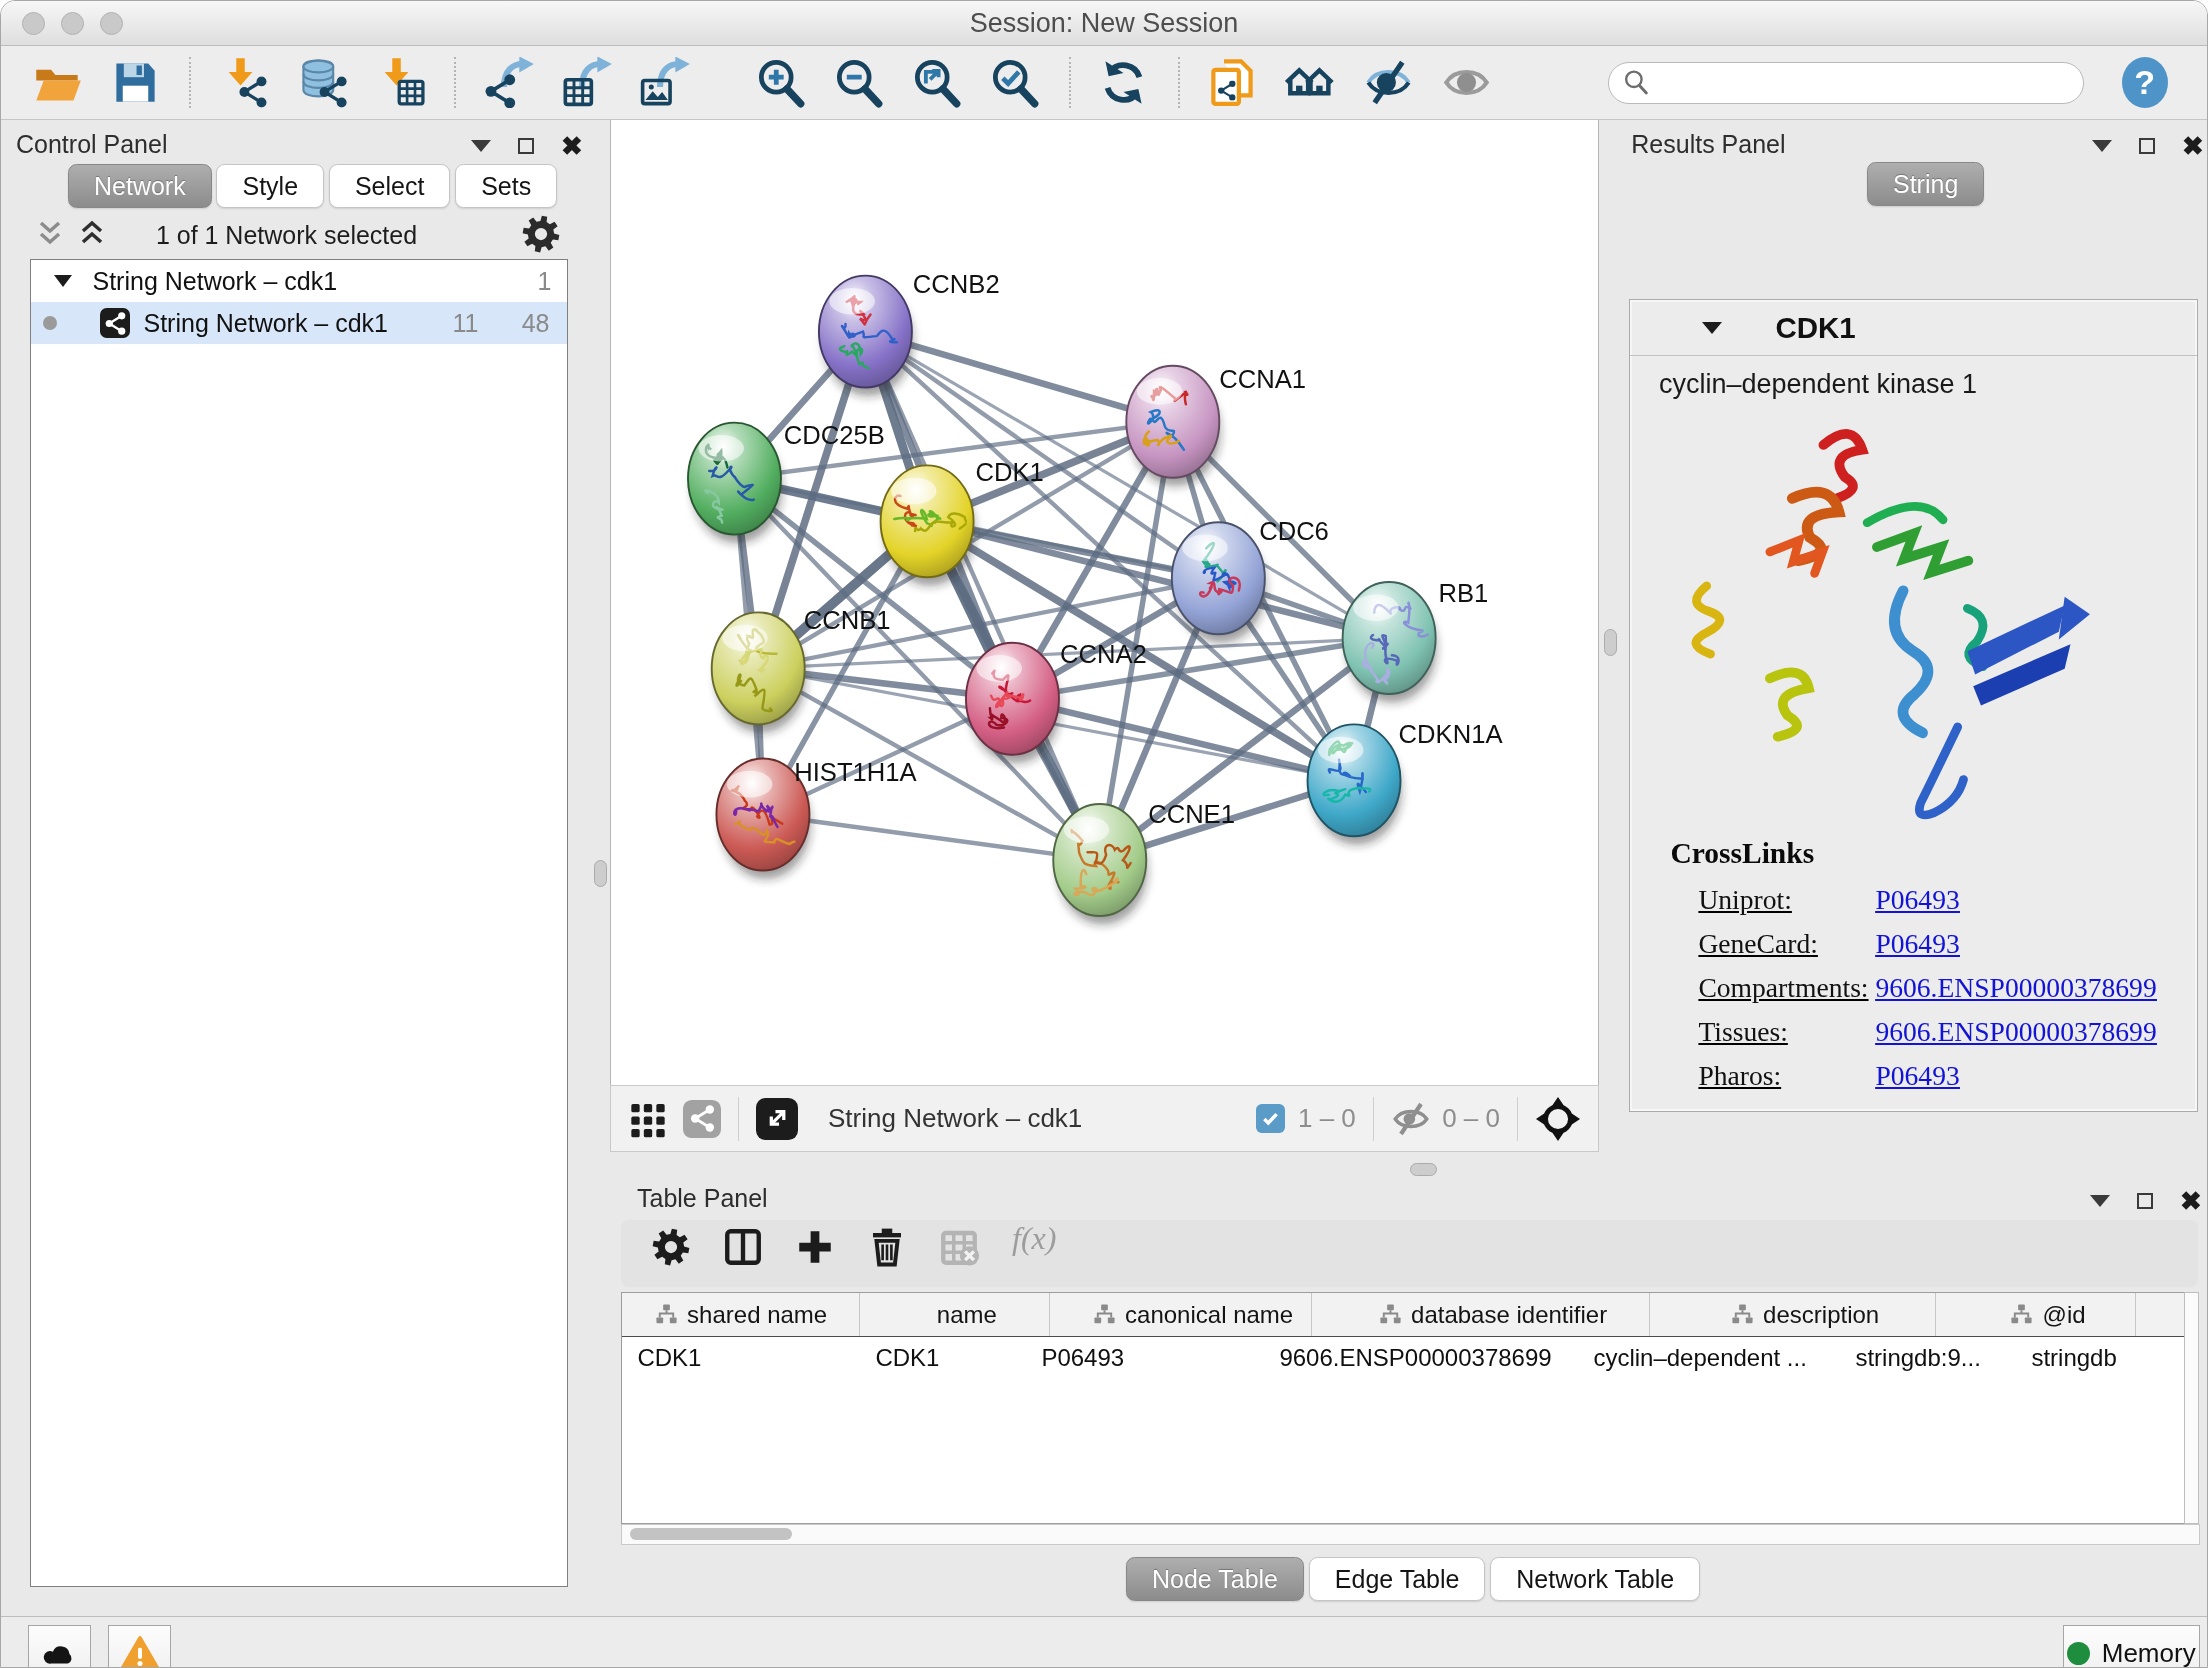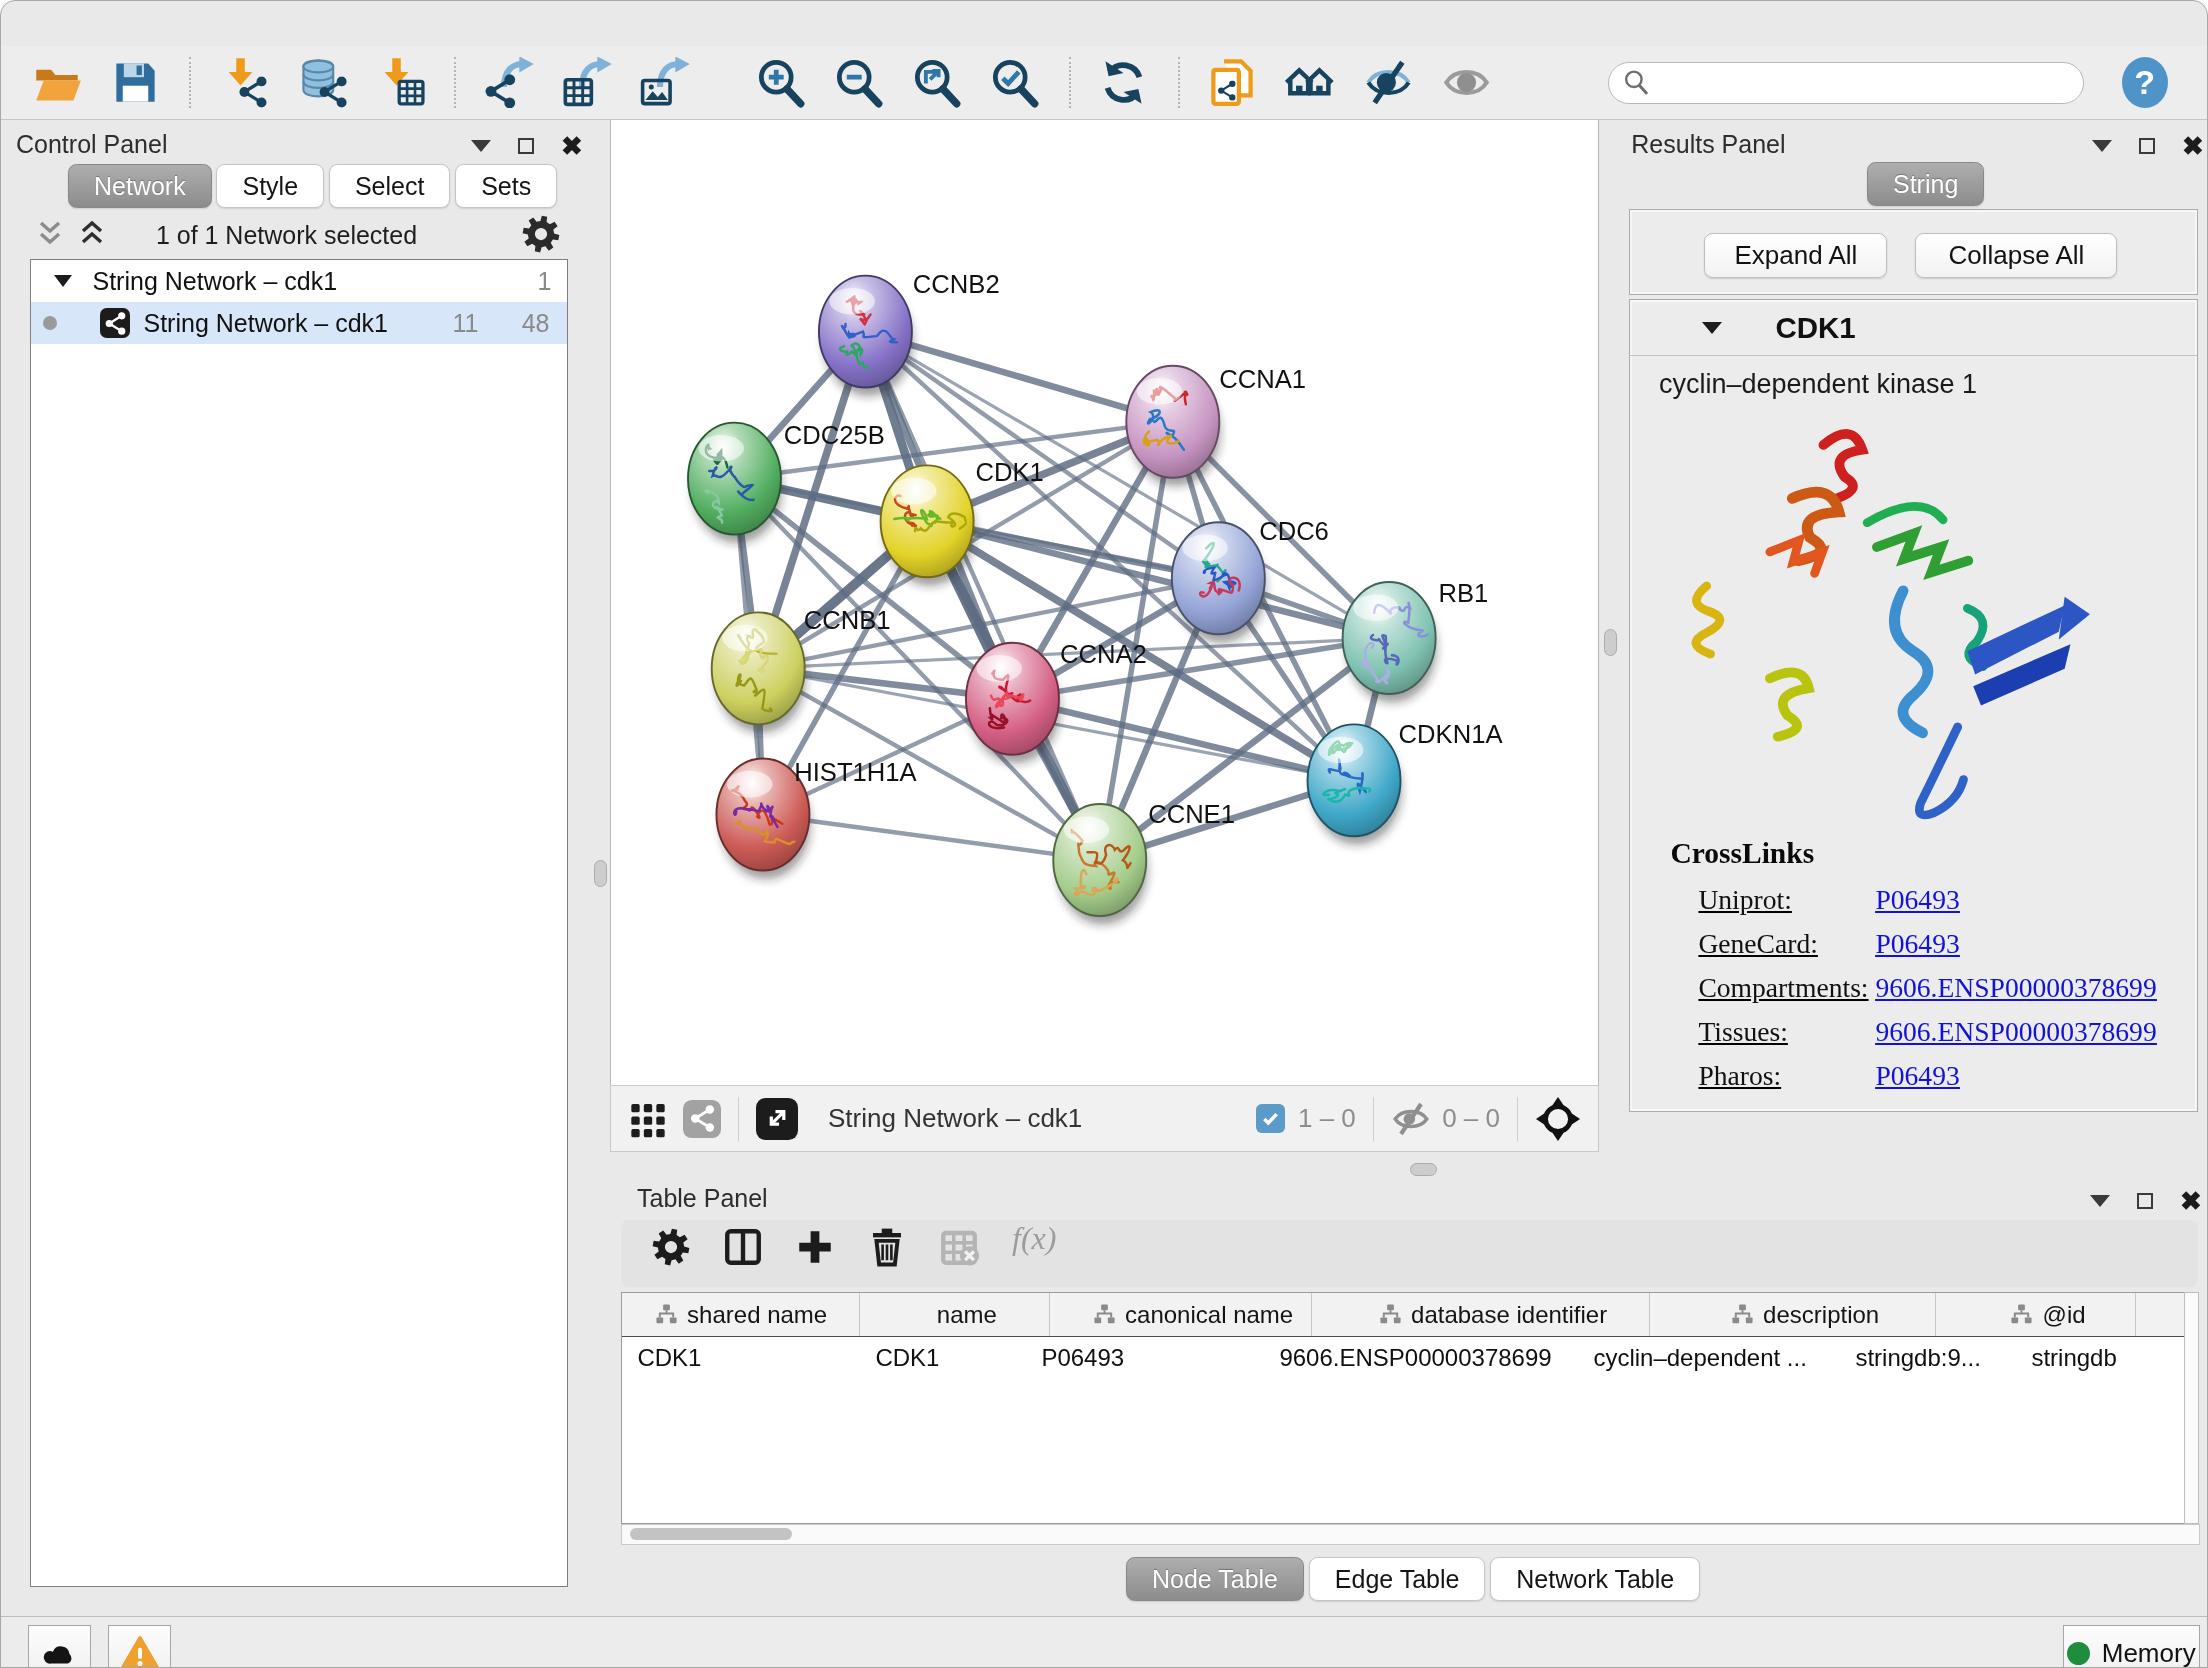--- a/index.html
+++ b/index.html
@@ -118,20 +118,28 @@
       <rect x="17" y="3" width="14" height="12" rx="2" fill="currentColor"></rect>
       <rect x="3" y="30" width="14" height="12" rx="2" fill="currentColor"></rect>
       <rect x="31" y="30" width="14" height="12" rx="2" fill="currentColor"></rect>
       <path d="M24 15 V22 M10 30 V22 H38 V30" stroke="currentColor" stroke-width="4" fill="none"></path>
     </symbol>
   </defs>
 </svg>
 
 <div id="app">
 
+  <div class="abs titlebar">
+    <div class="abs traffic">
+      <span></span>
+      <span></span>
+      <span></span>
+    </div>
+    <div class="abs wintitle">Session: New Session</div>
+  </div>
 
   <div class="abs toolbar">
     <div class="tbi" title="open-session">
       <svg viewBox="0 0 48 48">
           <path d="M4 12 h14 l4 5 h21 v5 H4 Z" fill="#c8791a"></path>
           <path d="M4 41 l7-19 h35 l-7 19 Z" fill="#f2a43c"></path>
         </svg>
     </div>
     <div class="tbi" title="save-session">
       <svg viewBox="0 0 48 48">
@@ -662,24 +670,20 @@
   </div>
 
   <div class="abs" id="results-panel">
     <div class="abs ptitle" style="left:13.3px;top:9.5px">Results Panel</div>
     <div class="abs winbtns" style="left:474px;top:13.3px">
       <span class="tri-down"></span>
       <span class="sqr"></span>
       <span class="xmark">✖</span>
     </div>
     <div class="abs tab active" style="left:249px;top:42px">String</div>
-    <div class="rbox" style="top:89px;height:86px">
-      <div class="btn abs" style="left:74px;top:23px;width:181px;height:43px">Expand All</div>
-      <div class="btn abs" style="left:285px;top:23px;width:200px;height:43px">Collapse All</div>
-    </div>
     <div class="rbox" style="top:179px;height:813px">
       <div style="position:relative;height:55px;border-bottom:1px solid #c2c2c2;display:flex;align-items:center">
         <span class="tri-down" style="margin-left:72px;border-top-color:#1c1c1c"></span>
         <span style="margin-left:53px;font-size:29.5px;font-weight:bold;color:#111">CDK1</span>
       </div>
       <div style="padding:13.3px 0 0 28.5px;font-size:27px;color:#1a1a1a">cyclin–dependent kinase 1</div>
       
       <svg width="447" height="428" viewBox="0 0 440 440" style="margin:5.7px 0 0 38px">
         <g fill="none" stroke-linecap="round">
           <path d="M150 40 q30 -25 40 5 q-35 5 -18 28 q20 12 -8 22" stroke="#cf2020" stroke-width="10"></path>

